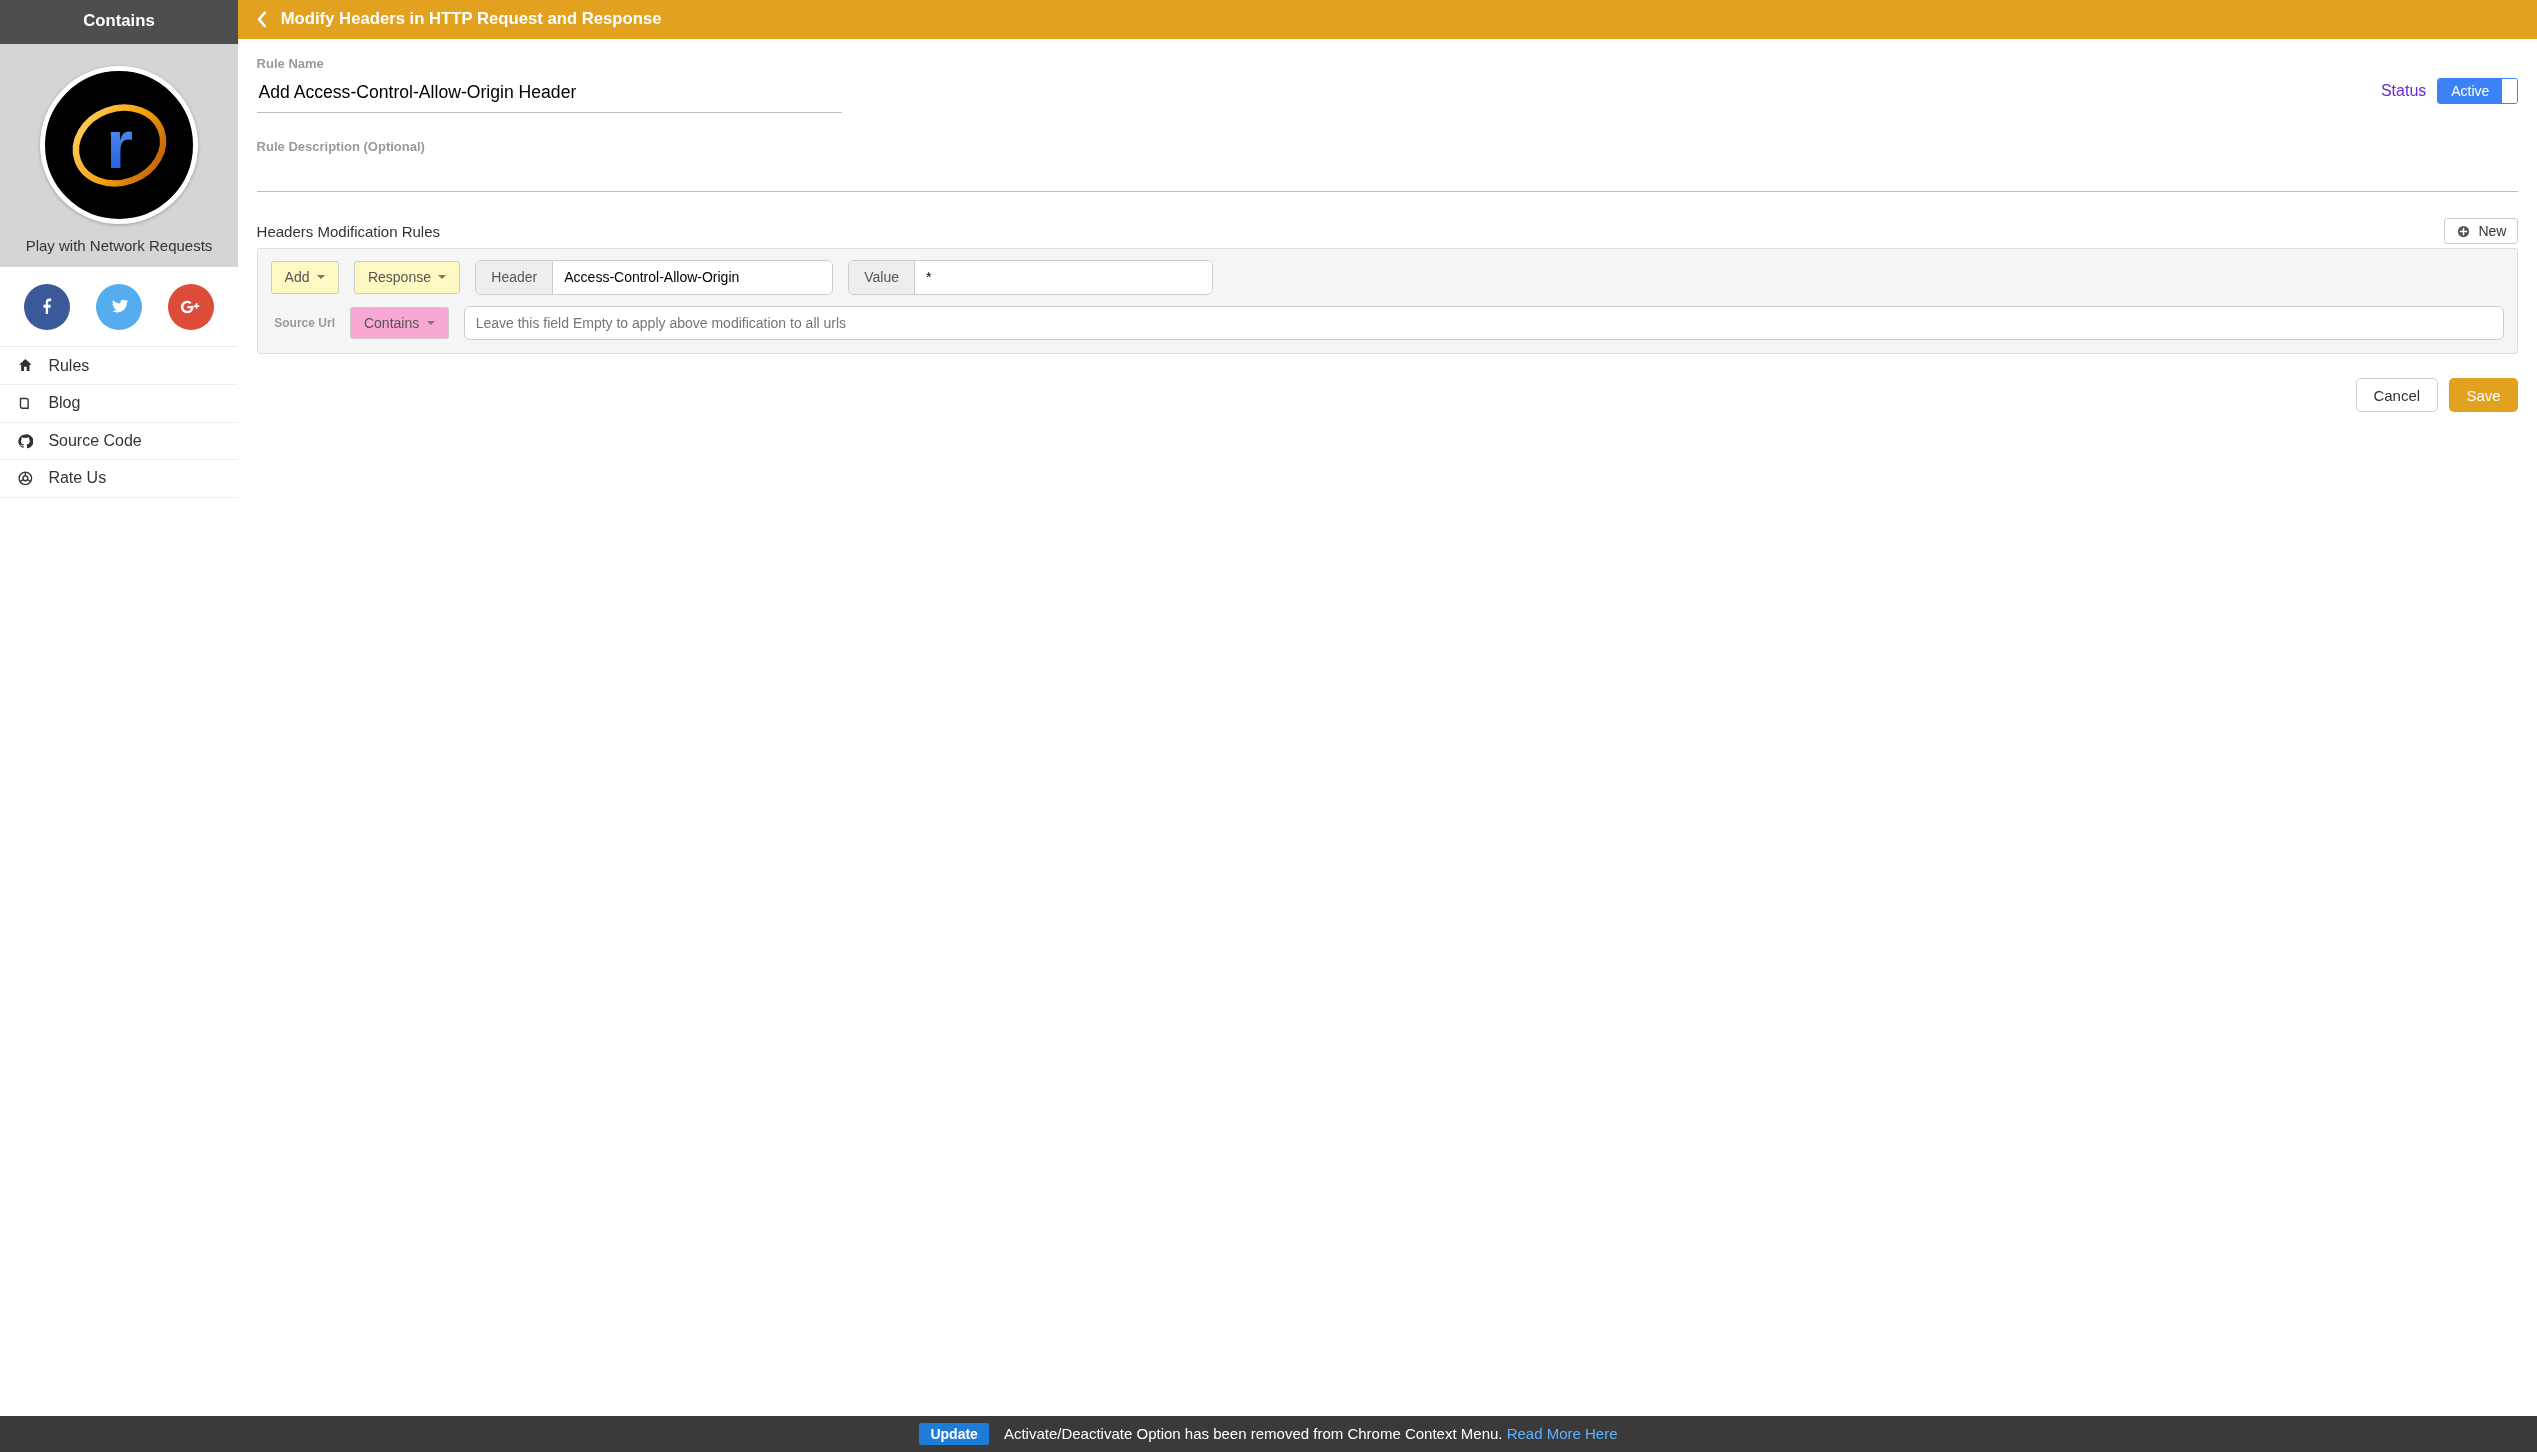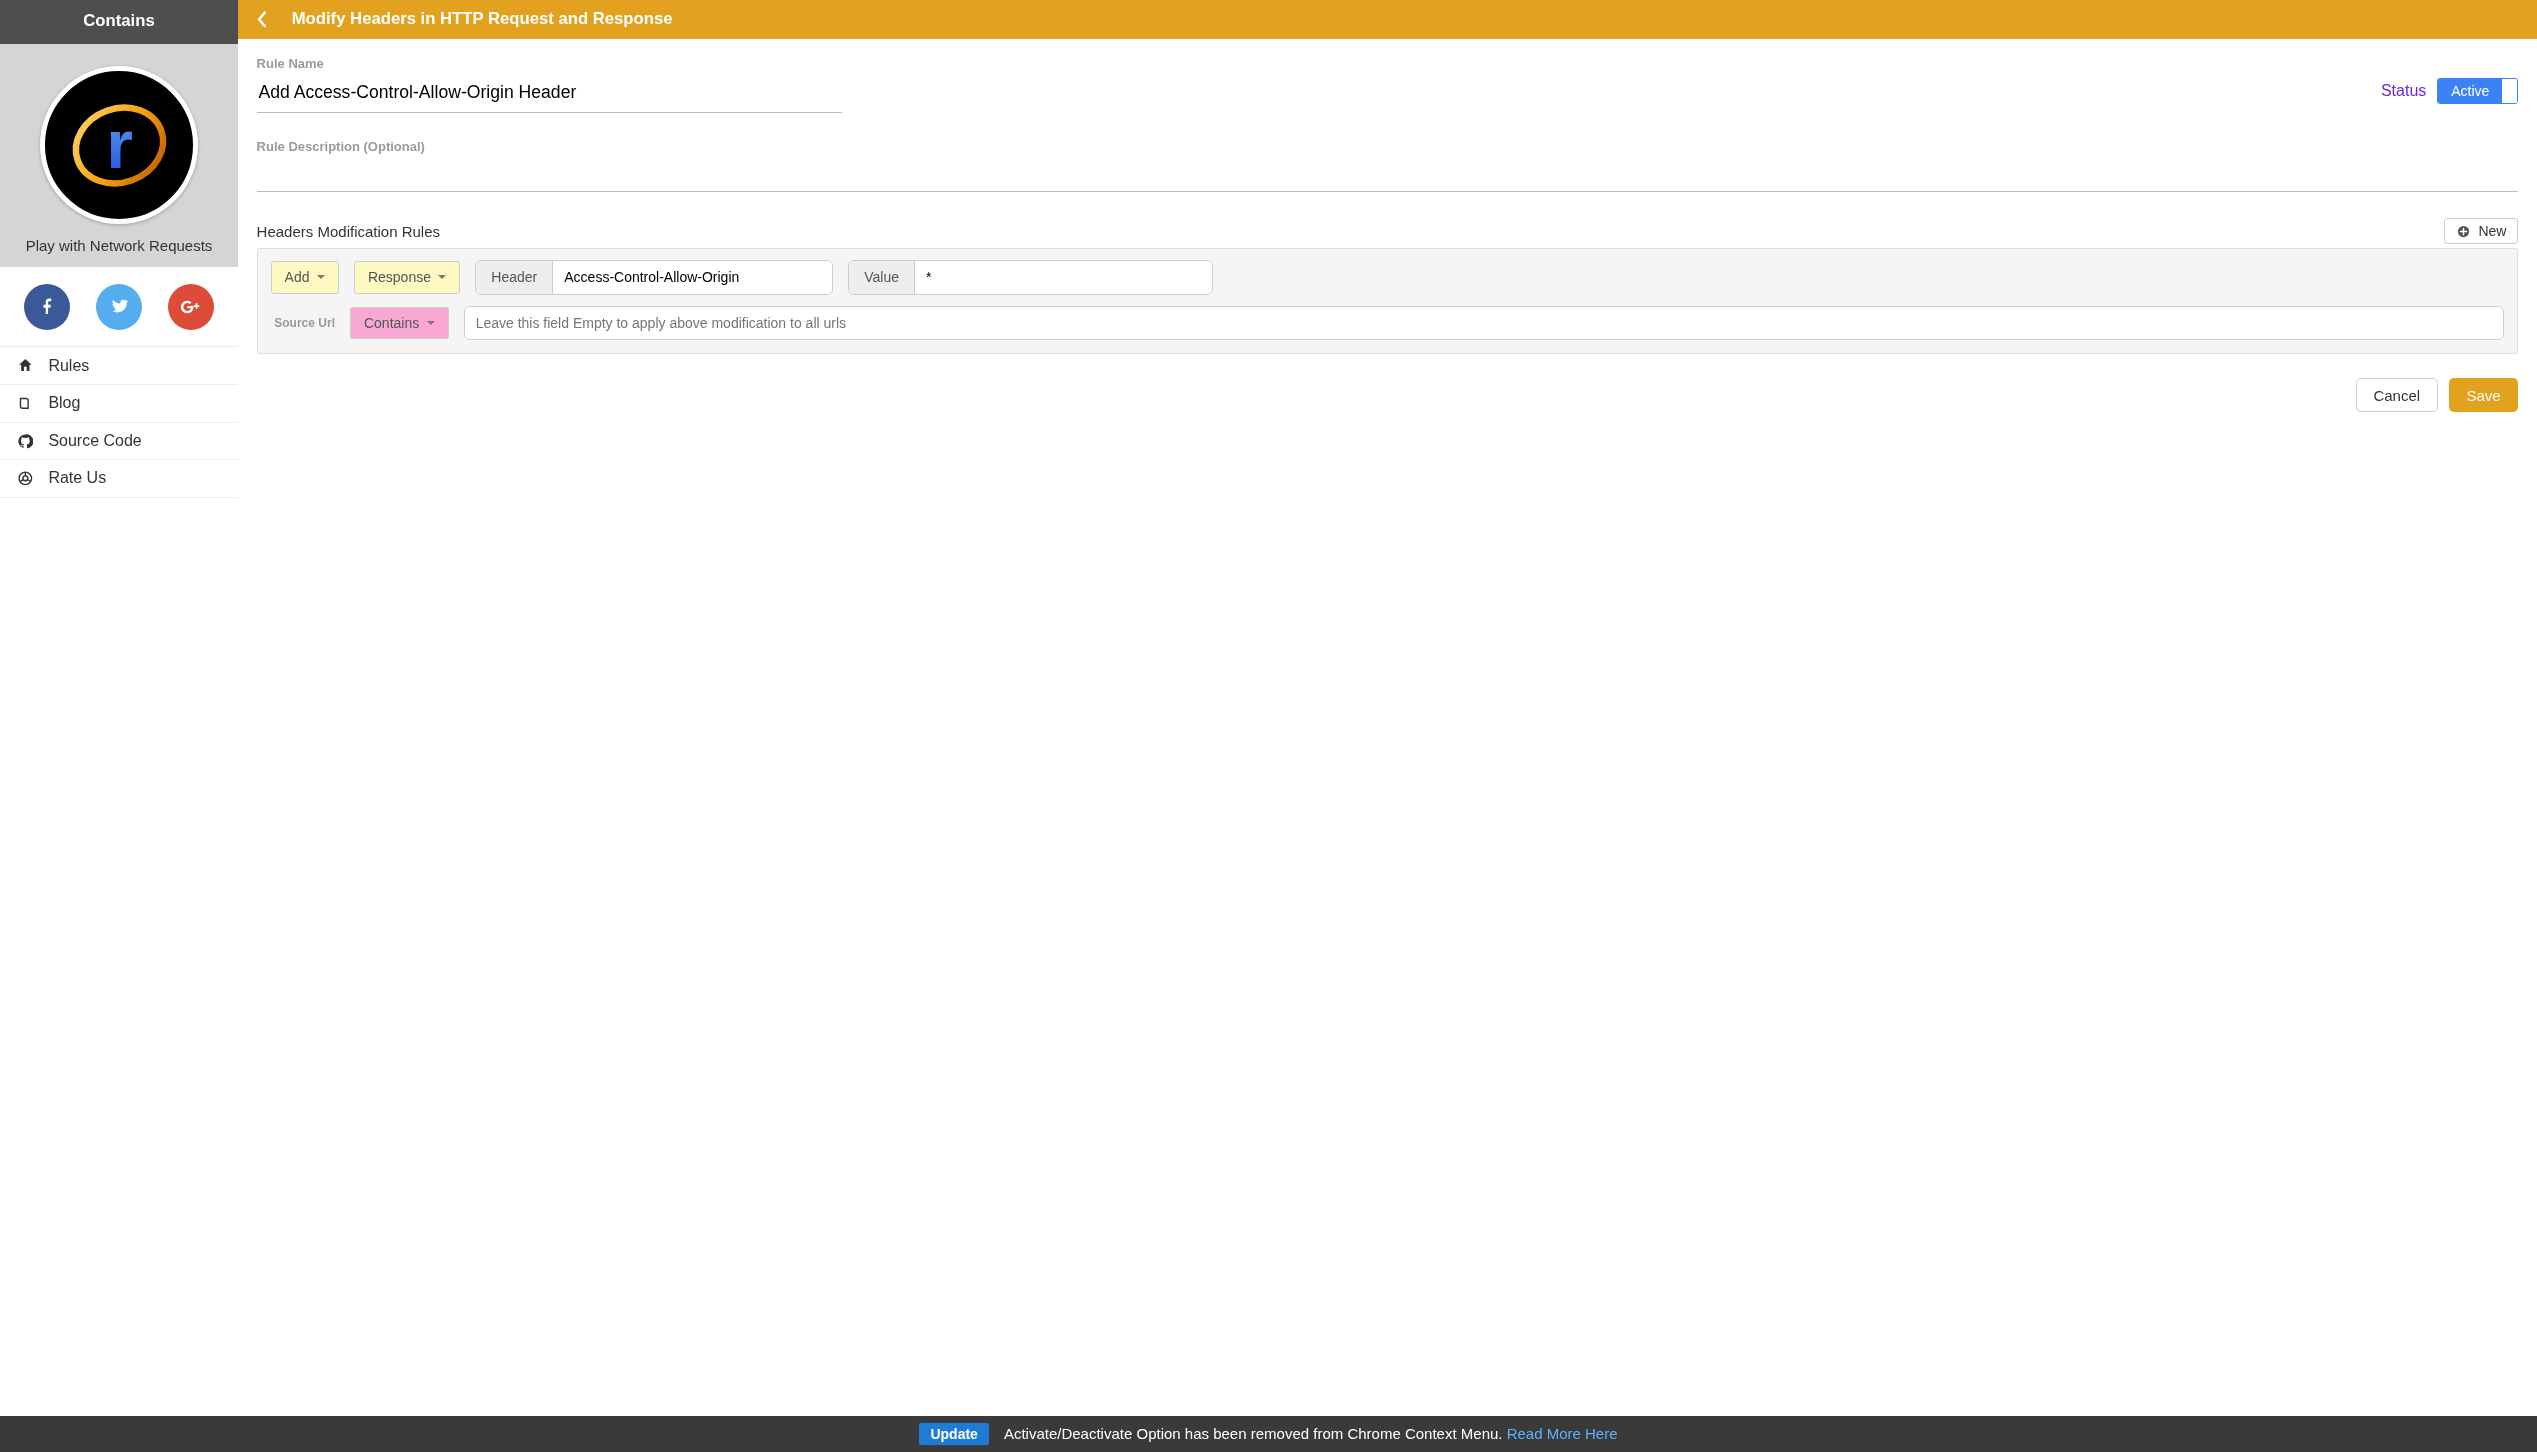--- a/index.html
+++ b/index.html
@@ -18,21 +18,21 @@
   .social-btn { width: 46px; height: 46px; border-radius: 50%; display: flex; align-items: center; justify-content: center; color: #fff; font-weight: 700; font-size: 20.4px; cursor: pointer; }
   .social-fb { background: #3b5998; }
   .social-tw { background: #55acee; }
   .social-gp { background: #dd4b39; }
   .sidebar-nav { background: #fff; flex: 1; }
   .sidebar-nav-item { display: flex; align-items: center; gap: 15px; padding: 9.3px 16.7px; font-size: 16px; color: #333; border-bottom: 0.9px solid #eee; cursor: pointer; }
   .sidebar-nav-item svg, .sidebar-nav-item .nav-ico { width: 16.7px; height: 16.7px; fill: #333; color:#333; flex-shrink:0; }
 
   
   .main { flex: 1; display: flex; flex-direction: column; min-width: 0; }
-  .topbar { background: #e2a11e; color: #fff; display: flex; align-items: center; gap: 24px; padding: 9.3px 16.7px; }
+  .topbar { background: #e2a11e; color: #fff; display: flex; align-items: center; gap: 13px; padding: 9.3px 16.7px; }
   .topbar-back { width: 13px; height: 20.4px; display: flex; align-items: center; justify-content: center; cursor: pointer; }
   .topbar-title { font-weight: 700; font-size: 16.7px; }
 
   .content { padding: 16.7px 18.6px 28px 18.6px; color: #333; }
 
   .field-label { color: #9a9a9a; font-weight: 700; font-size: 13px; margin-bottom: 3.7px; }
   .rule-name-row { display: flex; align-items: flex-start; gap: 28px; }
   .rule-name-col { flex: 0 0 585px; }
   .underline-input { width: 100%; border: none; border-bottom: 0.9px solid #bdbdbd; padding: 7.4px 1.9px 9.3px; font-size: 17.6px; outline: none; background: transparent; }
   .status-col { margin-left: auto; display: flex; align-items: center; gap: 11px; padding-top: 22px; }

